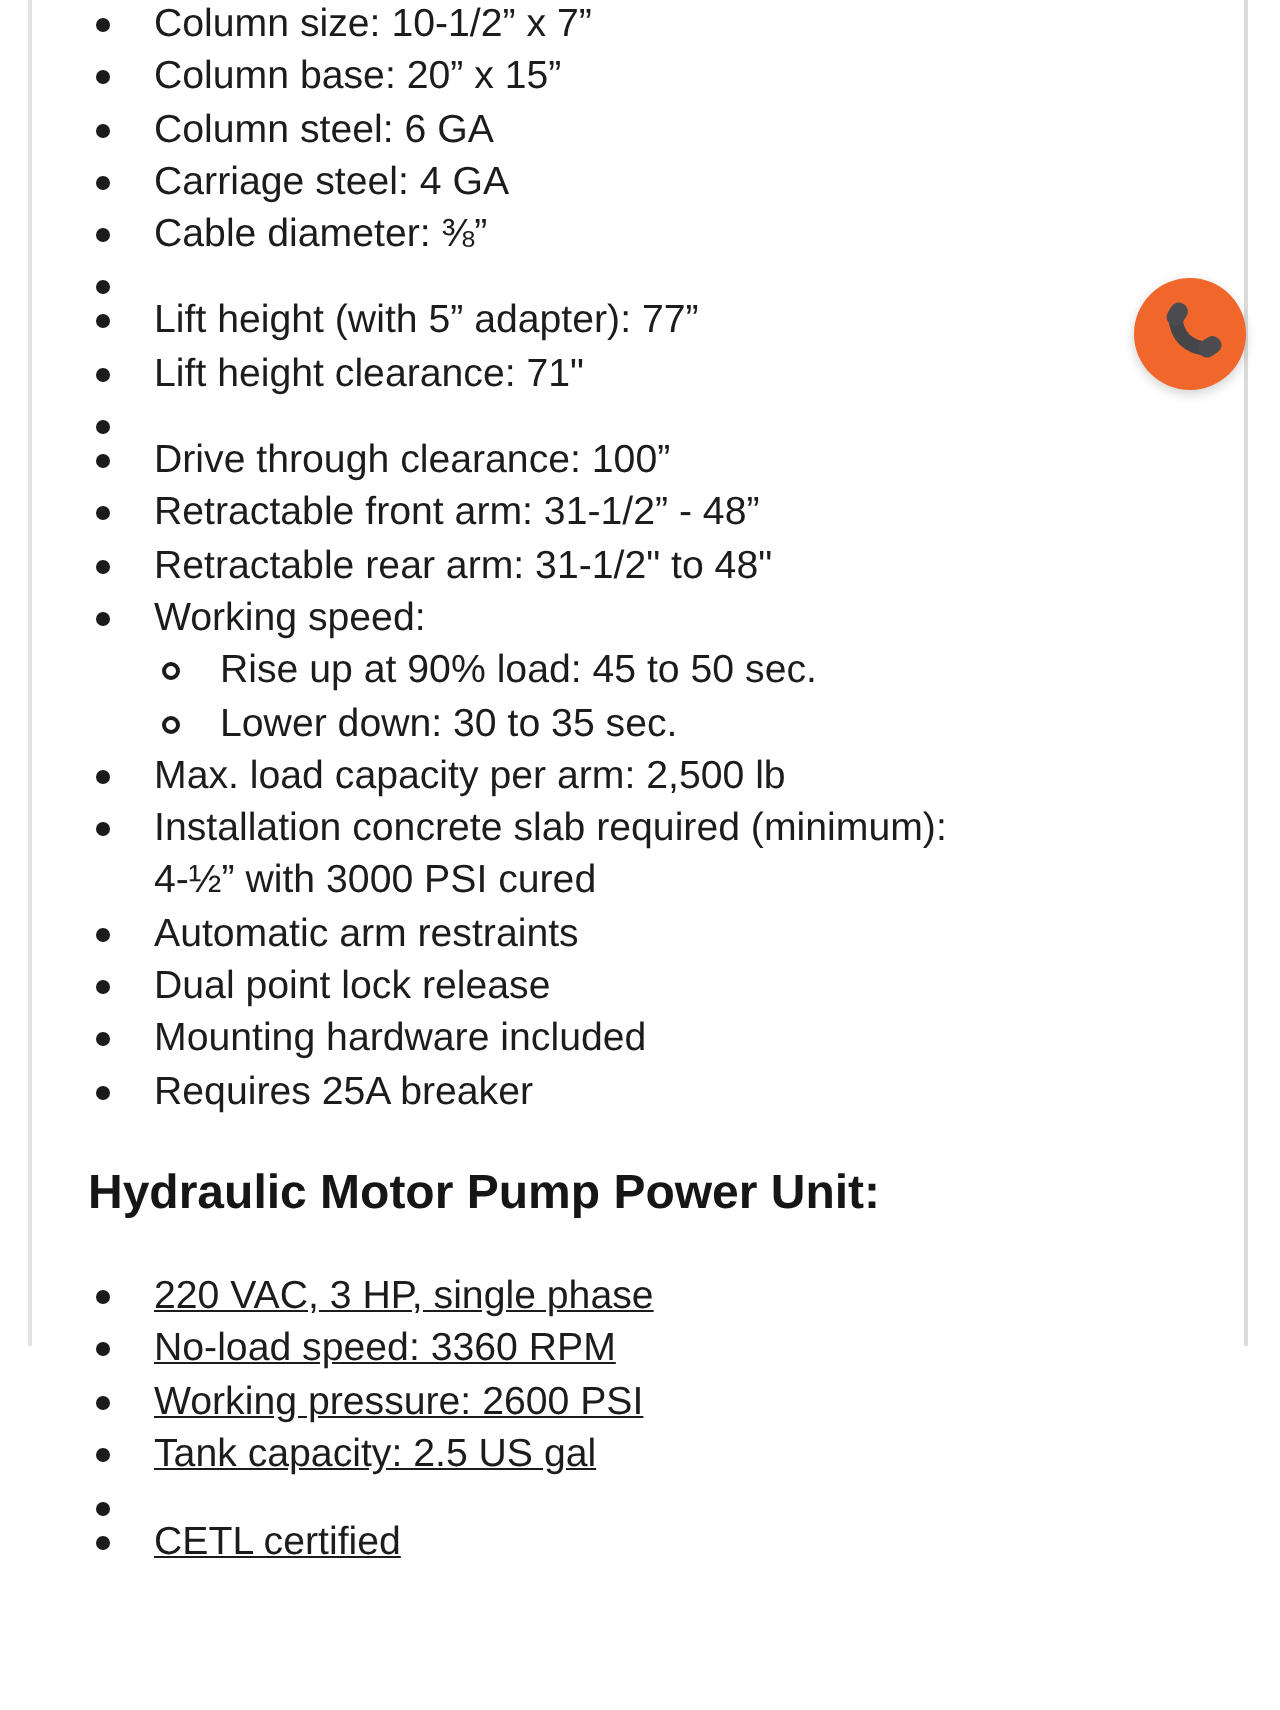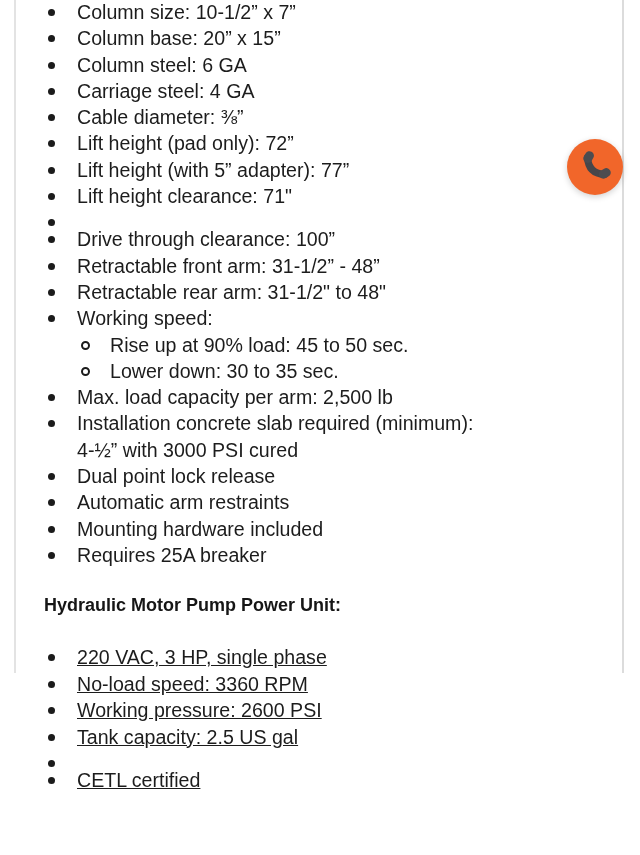--- a/index.html
+++ b/index.html
@@ -37,21 +37,21 @@
   }
   li.sub .bullet {
     width: 9px; height: 9px;
     background: transparent;
     border: 2px solid #1b1b1b;
     margin: 9px 20px 0 65px;
   }
   .txt { white-space: pre-line; }
   h3.section-heading {
     margin: 24px 0 25px 28px;
-    font-size: 18px;
+    font-size: 24px;
     line-height: 27px;
     font-weight: bold;
     color: #161616;
   }
   .pump-list li { line-height: 26.5px; text-decoration: underline; }
   .phone-btn {
     position: absolute;
     left: 567px; top: 139px;
     width: 56px; height: 56px;
     border-radius: 50%;
@@ -88,21 +88,20 @@
     <li class="main">
         <span class="bullet"></span>
         <span class="txt">Carriage steel: 4 GA</span>
       </li>
     <li class="main">
         <span class="bullet"></span>
         <span class="txt">Cable diameter: ⅜”</span>
       </li>
     <li class="main">
         <span class="bullet"></span>
-        <span class="txt">Lift height (pad only): 72”</span>
       </li>
     <li class="main">
         <span class="bullet"></span>
         <span class="txt">Lift height (with 5” adapter): 77”</span>
       </li>
     <li class="main">
         <span class="bullet"></span>
         <span class="txt">Lift height clearance: 71"</span>
       </li>
     <li class="main">
@@ -136,25 +135,25 @@
         <span class="bullet"></span>
         <span class="txt">Max. load capacity per arm: 2,500 lb</span>
       </li>
     <li class="main">
         <span class="bullet"></span>
         <span class="txt">Installation concrete slab required (minimum):
 4-½” with 3000 PSI cured</span>
       </li>
     <li class="main">
         <span class="bullet"></span>
+        <span class="txt">Automatic arm restraints</span>
+      </li>
+    <li class="main">
+        <span class="bullet"></span>
         <span class="txt">Dual point lock release</span>
-      </li>
-    <li class="main">
-        <span class="bullet"></span>
-        <span class="txt">Automatic arm restraints</span>
       </li>
     <li class="main">
         <span class="bullet"></span>
         <span class="txt">Mounting hardware included</span>
       </li>
     <li class="main">
         <span class="bullet"></span>
         <span class="txt">Requires 25A breaker</span>
       </li>
   </ul>

